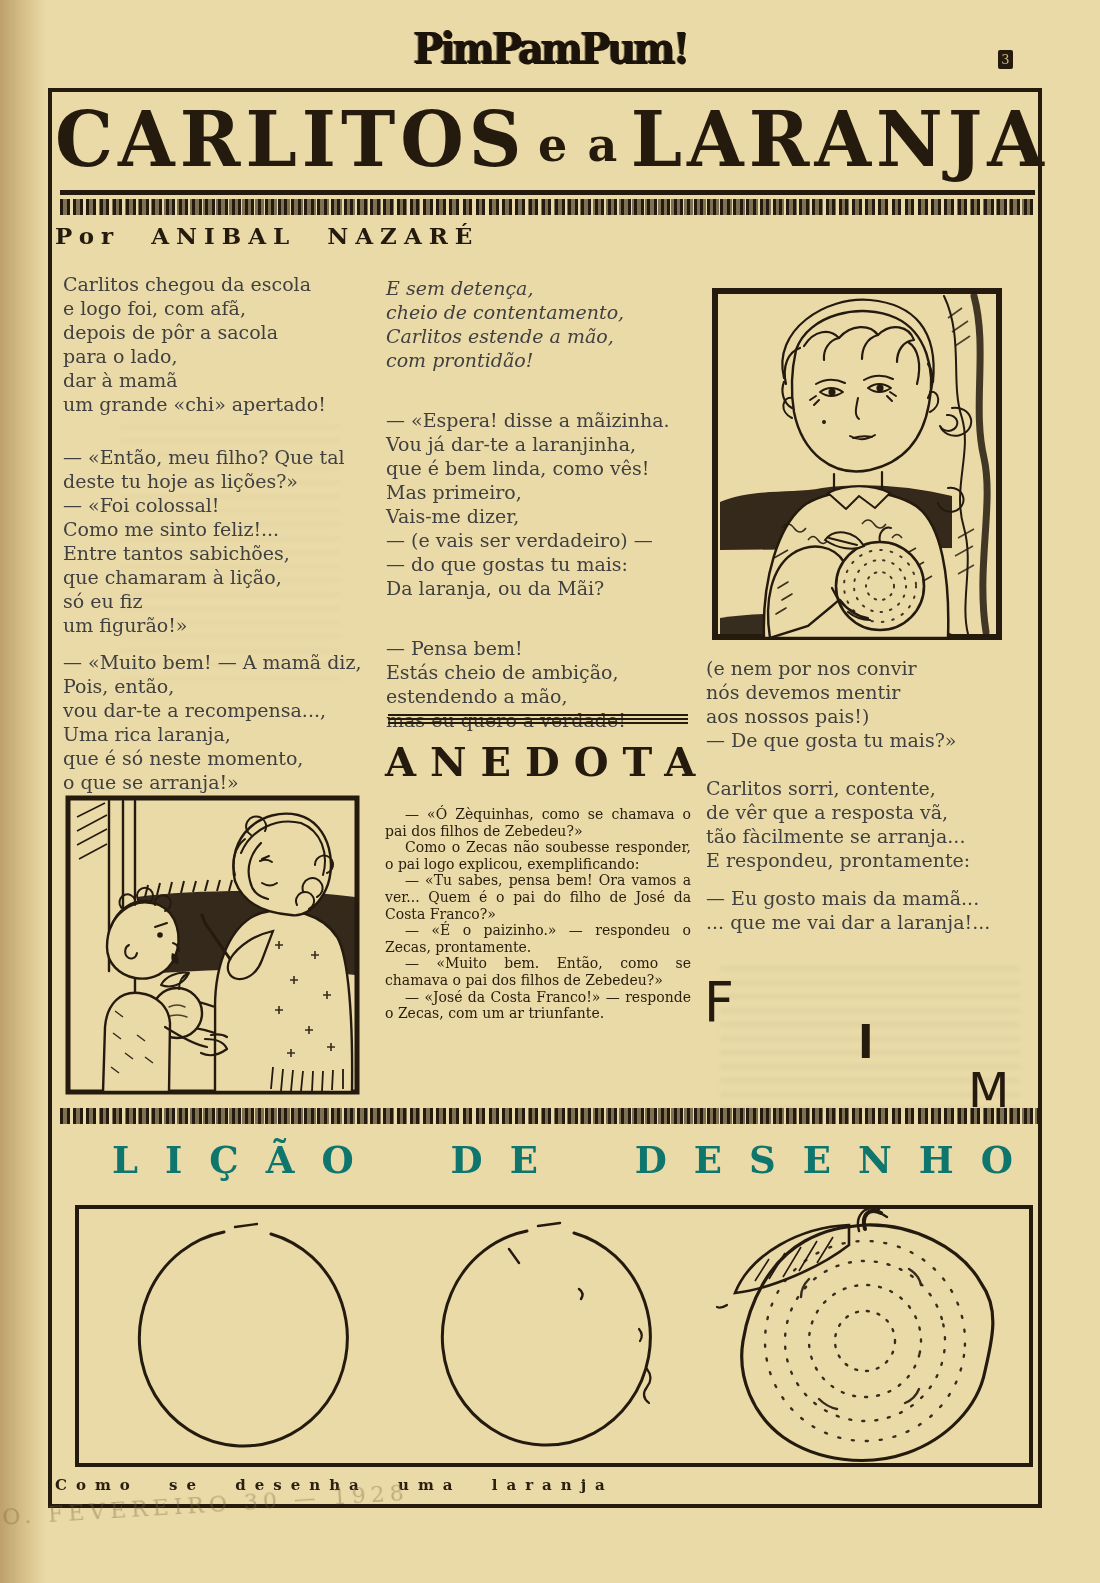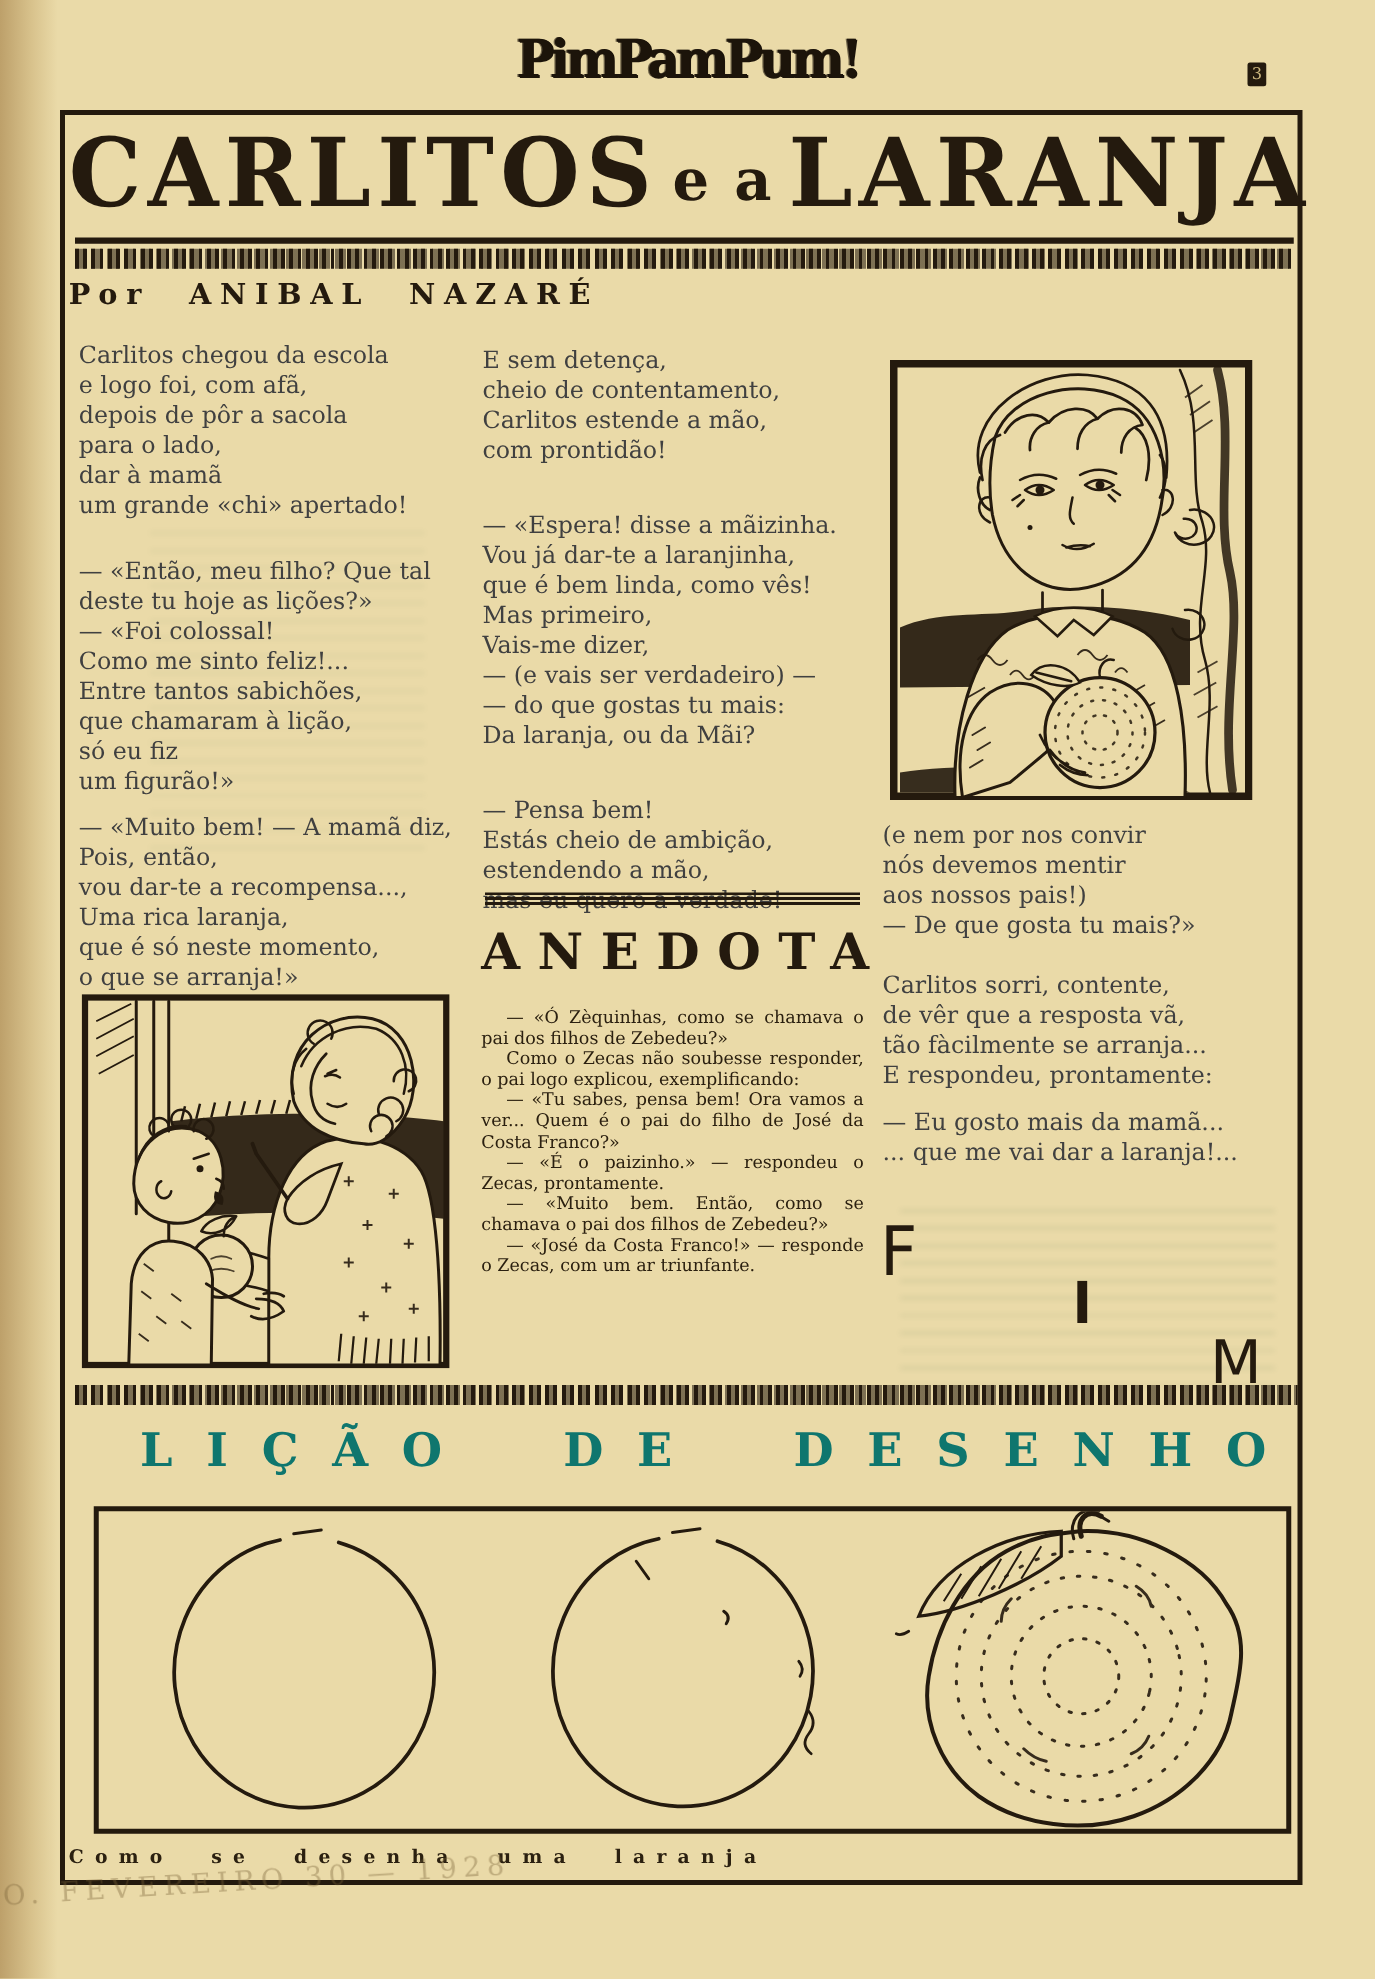--- a/index.html
+++ b/index.html
@@ -115,21 +115,21 @@
 que chamaram à lição,
 só eu fiz
 um figurão!»</div>
 <div class="stanza" style="left:63px;top:650px;width:310px;">— «Muito bem! — A mamã diz,
 Pois, então,
 vou dar-te a recompensa...,
 Uma rica laranja,
 que é só neste momento,
 o que se arranja!»</div>
 
-<div class="stanza" style="left:386px;top:276px;width:310px;">E sem detença,
+<div class="stanza" style="left:386px;top:276px;width:310px;font-style:italic;">E sem detença,
 cheio de contentamento,
 Carlitos estende a mão,
 com prontidão!</div>
 <div class="stanza" style="left:386px;top:408px;width:310px;">— «Espera! disse a mãizinha.
 Vou já dar-te a laranjinha,
 que é bem linda, como vês!
 Mas primeiro,
 Vais-me dizer,
 — (e vais ser verdadeiro) —
 — do que gostas tu mais:

